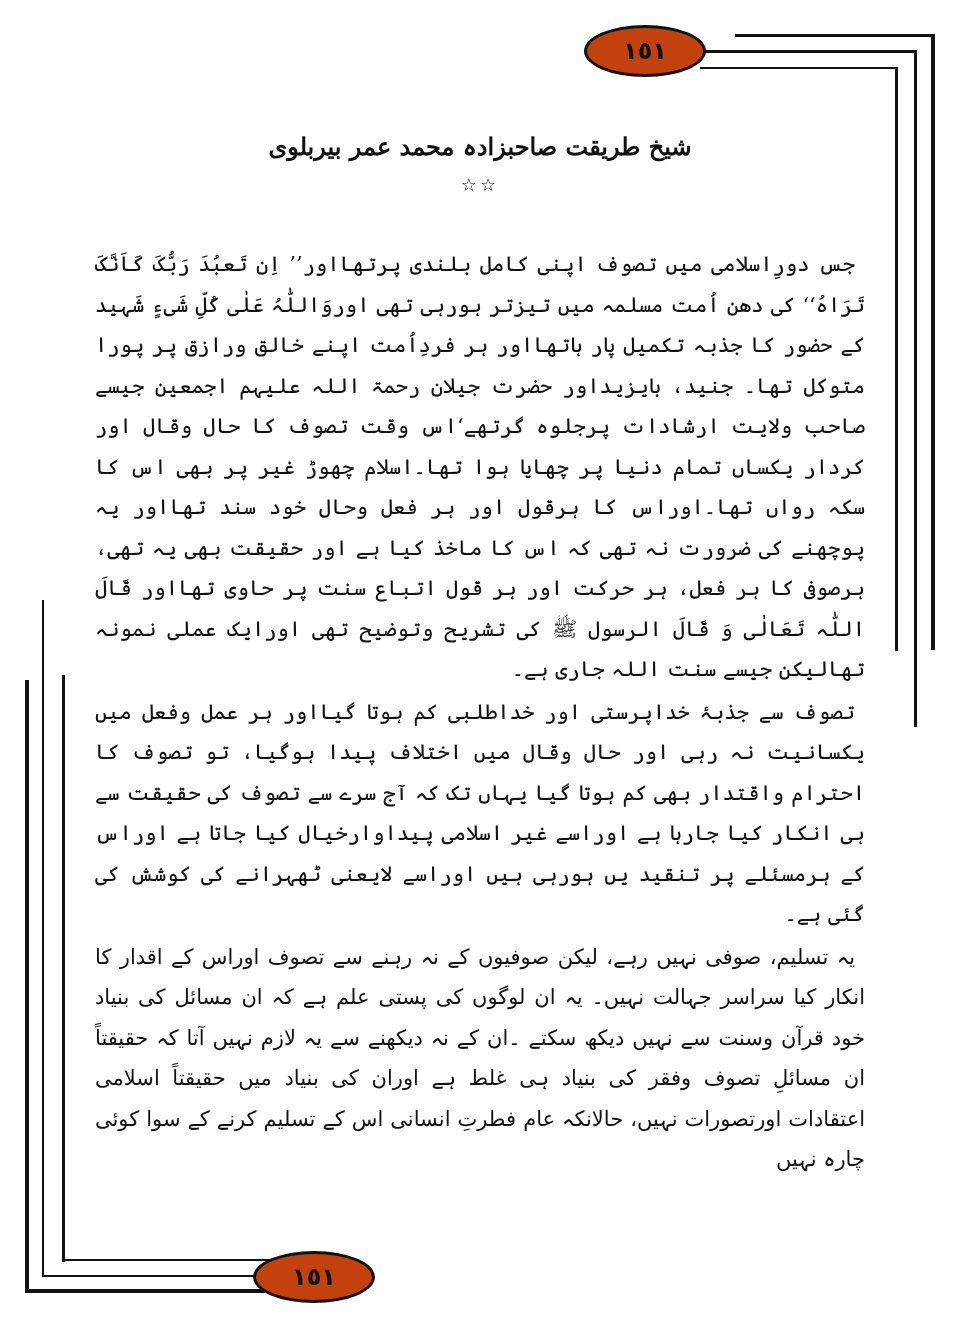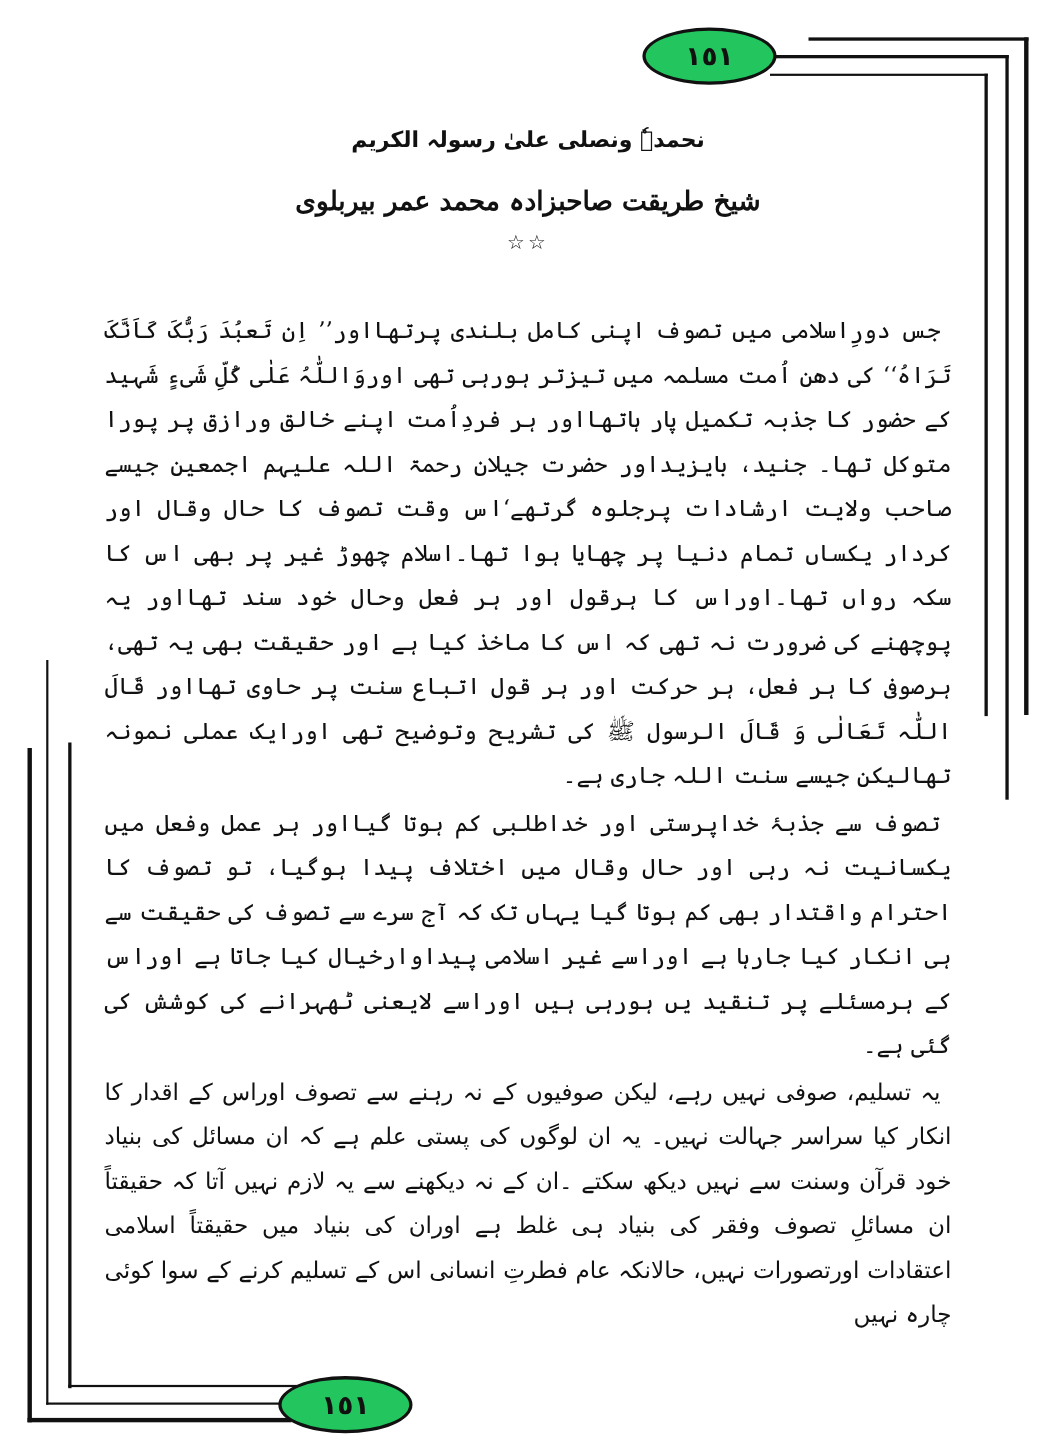--- a/index.html
+++ b/index.html
@@ -1,19 +1,19 @@
 <!DOCTYPE html>
 <html><head>
 <meta charset="utf-8">
 <style>
   html, body { margin: 0; padding: 0; background: #ffffff; }
   body { width: 960px; height: 1323px; position: relative; overflow: hidden; font-family: "DejaVu Sans", sans-serif; color: #111; }
   .line { position: absolute; background: #111; }
   .oval {
-    position: absolute; background: #22c55e; border: 3px solid #111; border-radius: 50%;
+    position: absolute; background: #c2410c; border: 3px solid #111; border-radius: 50%;
     display: flex; align-items: center; justify-content: center;
     font-family: "DejaVu Sans", sans-serif; font-weight: bold; font-size: 24px; letter-spacing: 2px; color: #111;
   }
   .content { position: absolute; left: 95px; right: 95px; top: 108px; direction: rtl; }
   .center { text-align: center; }
   .bismillah { font-family: "DejaVu Sans", sans-serif; font-weight: bold; font-size: 20px; line-height: 34px; }
   .salutation { font-family: "DejaVu Sans", sans-serif; font-weight: bold; font-size: 20px; line-height: 34px; margin-top: 2px; }
   .title { font-family: "DejaVu Serif", serif; font-weight: bold; font-size: 46px; line-height: 70px; margin-top: 18px; }
   .author { font-family: "DejaVu Serif", serif; font-weight: bold; font-size: 24px; line-height: 46px; margin-top: 16px; }
   .stars { font-size: 18px; line-height: 26px; letter-spacing: 3px; margin-top: 2px; }
@@ -49,21 +49,20 @@
 </div>
 
 <div class="oval" style="left:584px; top:25px; width:116px; height:46px;">
   <span>١٥١</span>
 </div>
 <div class="oval" style="left:253px; top:1251px; width:116px; height:46px;">
   <span>١٥١</span>
 </div>
 
 <div class="content">
-  <div class="center salutation">نحمدہٗ ونصلی علیٰ رسولہ الکریم</div>
   <div class="center author">شیخ طریقت صاحبزادہ محمد عمر بیربلوی</div>
   <div class="center stars">☆☆</div>
 
   <div class="body">
     <p class="para">جس دورِاسلامی میں تصوف اپنی کامل بلندی پرتھااور’’ اِن تَعبُدَ رَبُّکَ کَاَنَّکَ تَرَاہُ‘‘ کی دھن اُمت مسلمہ میں تیزتر ہورہی تھی اوروَاللّٰہُ عَلٰی کُلِّ شَیءٍ شَہید کے حضور کا جذبہ تکمیل پار ہاتھااور ہر فردِاُمت اپنے خالق ورازق پر پورا متوکل تھا۔ جنید، بایزیداور حضرت جیلان رحمۃ اللہ علیہم اجمعین جیسے صاحب ولایت ارشادات پرجلوہ گرتھے‘اس وقت تصوف کا حال وقال اور کردار یکساں تمام دنیا پر چھایا ہوا تھا۔اسلام چھوڑ غیر پر بھی اس کا سکہ رواں تھا۔اوراس کا ہرقول اور ہر فعل وحال خود سند تھااور یہ پوچھنے کی ضرورت نہ تھی کہ اس کا ماخذ کیا ہے اور حقیقت بھی یہ تھی، ہرصوفی کا ہر فعل، ہر حرکت اور ہر قول اتباع سنت پر حاوی تھااور قَالَ اللّٰہ تَعَالٰی وَ قَالَ الرسول ﷺ کی تشریح وتوضیح تھی اورایک عملی نمونہ تھالیکن جیسے سنت اللہ جاری ہے۔</p>
     <p class="para">تصوف سے جذبۂ خداپرستی اور خداطلبی کم ہوتا گیااور ہر عمل وفعل میں یکسانیت نہ رہی اور حال وقال میں اختلاف پیدا ہوگیا، تو تصوف کا احترام واقتدار بھی کم ہوتا گیا یہاں تک کہ آج سرے سے تصوف کی حقیقت سے ہی انکار کیا جارہا ہے اوراسے غیر اسلامی پیداوارخیال کیا جاتا ہے اوراس کے ہرمسئلے پر تنقید یں ہورہی ہیں اوراسے لایعنی ٹھہرانے کی کوشش کی گئی ہے۔</p>
     <p class="para">یہ تسلیم، صوفی نہیں رہے، لیکن صوفیوں کے نہ رہنے سے تصوف اوراس کے اقدار کا انکار کیا سراسر جہالت نہیں۔ یہ ان لوگوں کی پستی علم ہے کہ ان مسائل کی بنیاد خود قرآن وسنت سے نہیں دیکھ سکتے ۔ان کے نہ دیکھنے سے یہ لازم نہیں آتا کہ حقیقتاً ان مسائلِ تصوف وفقر کی بنیاد ہی غلط ہے اوران کی بنیاد میں حقیقتاً اسلامی اعتقادات اورتصورات نہیں، حالانکہ عام فطرتِ انسانی اس کے تسلیم کرنے کے سوا کوئی چارہ نہیں</p>
   </div>
 </div>
 

